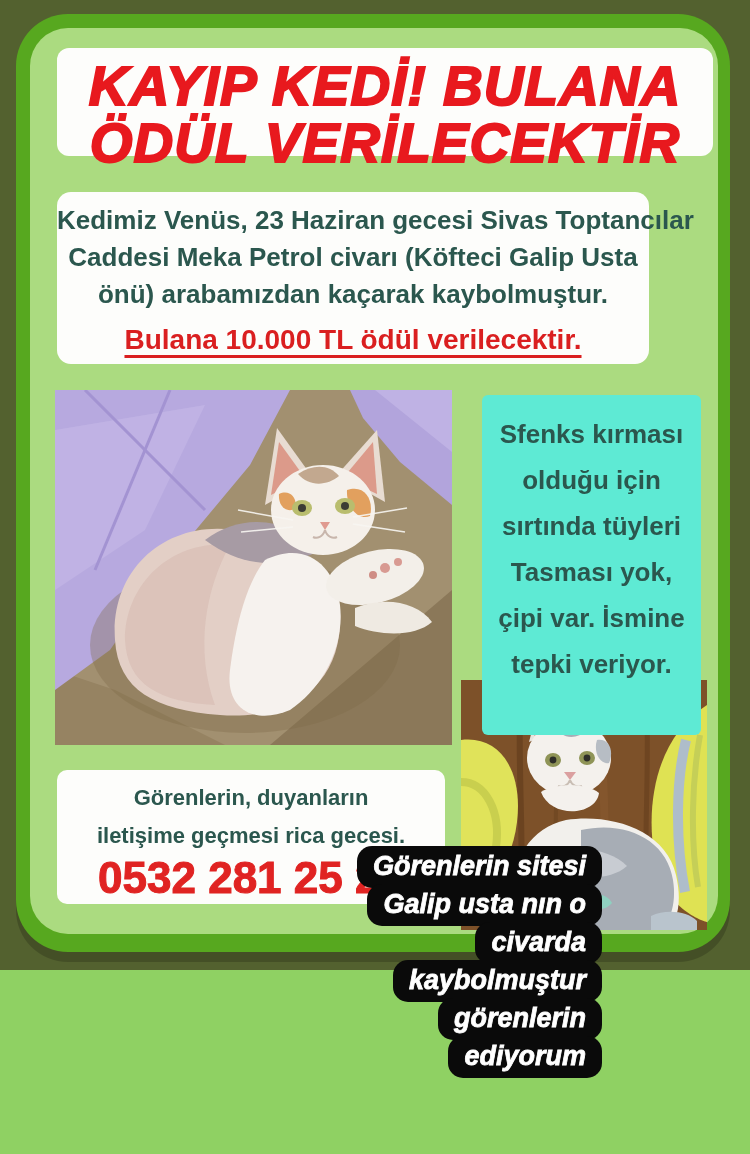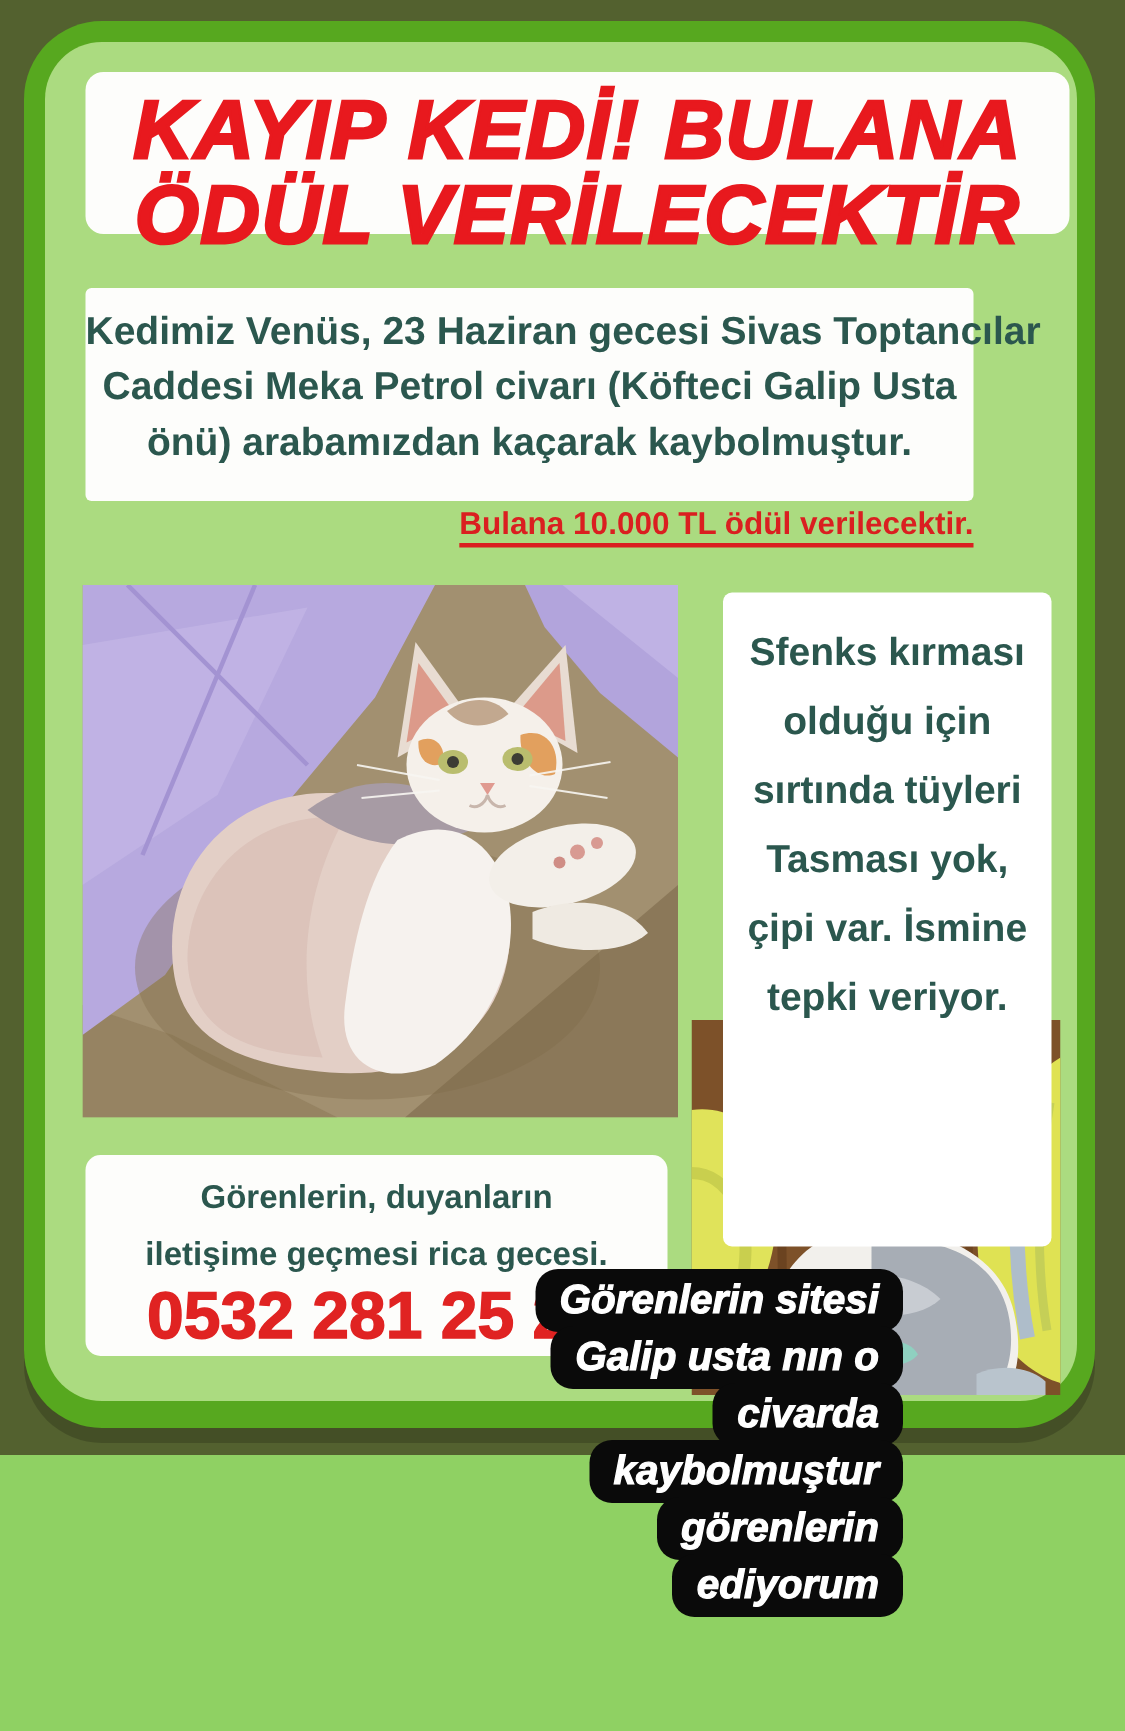--- a/index.html
+++ b/index.html
@@ -14,35 +14,35 @@
                   background:#abdb80; border-radius:38px; }
 
   
   .title-banner { position:absolute; left:57px; top:48px; width:656px; height:108px;
                   background:#fdfdfb; border-radius:12px; text-align:center; z-index:3; }
   .title-line { color:#e8191e; font-weight:bold; font-style:italic; font-size:55px; line-height:57px;
                 letter-spacing:1px; -webkit-text-stroke:2px #e8191e; white-space:nowrap; }
   .title-line:first-child { padding-top:10px; }
 
   
-  .info-box { position:absolute; left:57px; top:192px; width:592px; height:142px;
-              background:#fdfdfb; border-radius:4px; text-align:center; z-index:3; }
+  .info-box { position:absolute; left:57px; top:192px; width:592px; height:172px;
+              background:#fdfdfb; border-radius:14px; text-align:center; z-index:3; }
   .info-line { color:#2b574e; font-weight:bold; font-size:26px; line-height:37px; white-space:nowrap; }
   .info-line:first-child { padding-top:10px; }
-  .reward-line { color:#da1f20; font-weight:bold; font-size:21px; line-height:40px; margin-top:17px;
-                 text-decoration:underline; text-decoration-thickness:3px; text-underline-offset:6px; white-space:nowrap;text-align:right; }
+  .reward-line { color:#da1f20; font-weight:bold; font-size:28px; line-height:40px; margin-top:7px;
+                 text-decoration:underline; text-decoration-thickness:3px; text-underline-offset:6px; white-space:nowrap; }
 
   
   .photo-main { position:absolute; left:55px; top:390px; width:397px; height:355px; z-index:2; }
   .photo-secondary { position:absolute; left:461px; top:680px; width:246px; height:250px; z-index:2; }
   .photo-main svg, .photo-secondary svg { display:block; width:100%; height:100%; }
 
   
-  .traits-box { position:absolute; left:482px; top:395px; width:219px; height:436px;
-                background:#ffffff; border-radius:6px; text-align:center; z-index:3; }
+  .traits-box { position:absolute; left:482px; top:395px; width:219px; height:340px;
+                background:#5eead4; border-radius:6px; text-align:center; z-index:3; }
   .trait-line { color:#2b574e; font-weight:bold; font-size:26px; line-height:46px; white-space:nowrap; }
   .trait-line:first-child { padding-top:16px; }
 
   
   .contact-box { position:absolute; left:57px; top:770px; width:388px; height:134px;
                  background:#fdfdfb; border-radius:10px; text-align:center; z-index:3; }
   .contact-line { color:#2b574e; font-weight:bold; font-size:22px; line-height:38px; white-space:nowrap; }
   .contact-line:first-child { padding-top:9px; }
   .phone-number { color:#e02322; font-weight:bold; font-size:44px; line-height:46px; margin-top:0px;
                   -webkit-text-stroke:1px #e02322; white-space:nowrap; }

